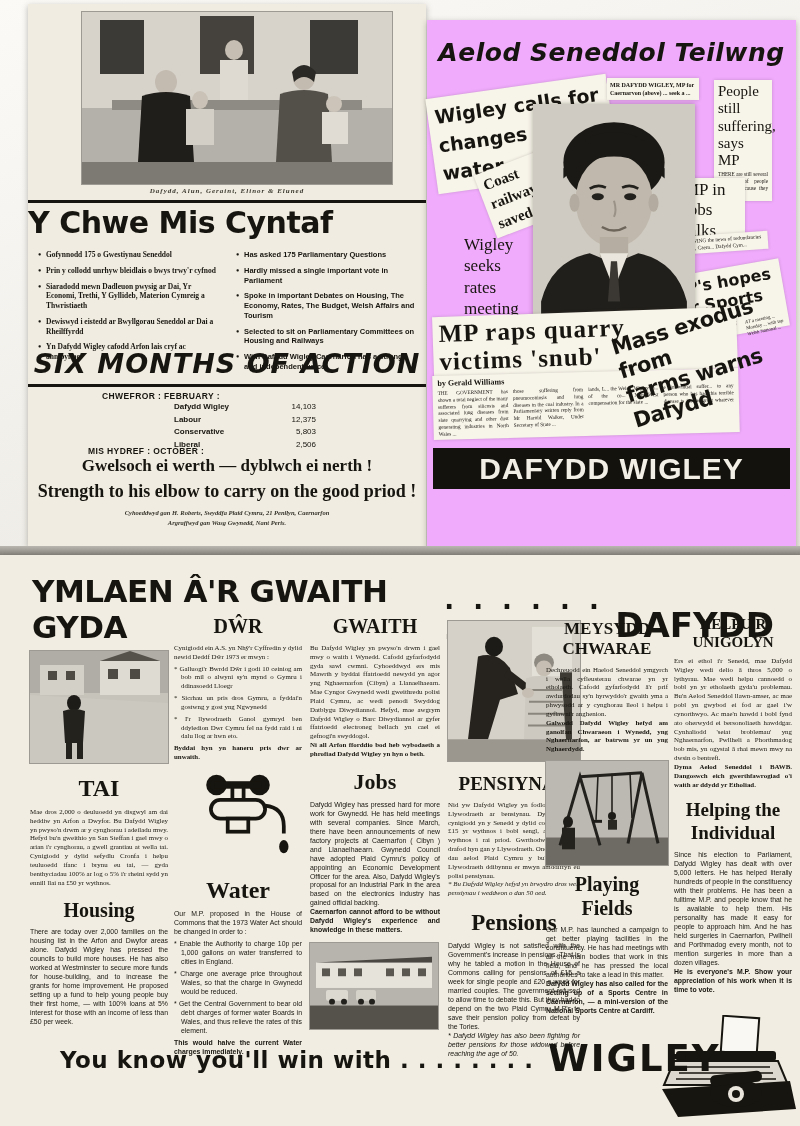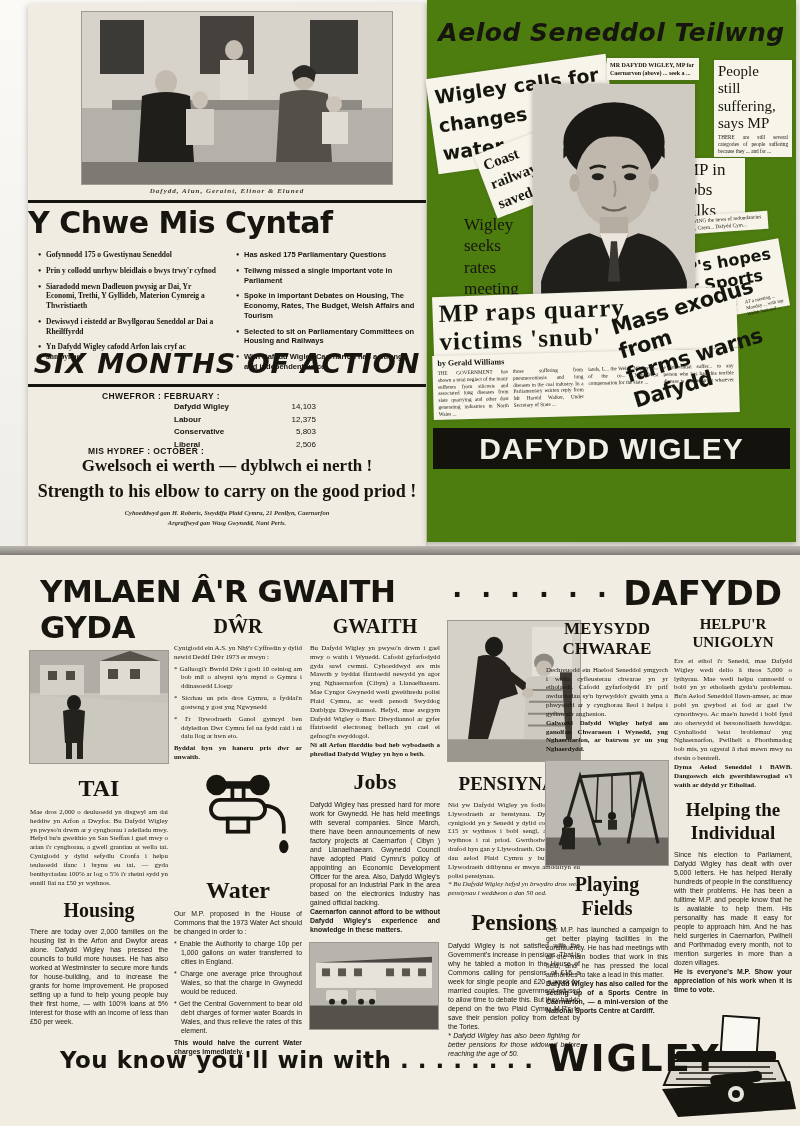--- a/index.html
+++ b/index.html
@@ -1,21 +1,21 @@
 <!DOCTYPE html>
 <html><head>
 <meta charset="utf-8">
 <style>
   * { margin:0; padding:0; box-sizing:border-box; }
   html,body { width:800px; height:1126px; }
   body { position:relative; background:linear-gradient(160deg,#fbfaf7 0%,#e9e6df 60%,#dcd9d2 100%);
          font-family:"Liberation Sans", sans-serif; color:#17150f; overflow:hidden; }
   .page { position:absolute; background:#f0ece1; box-shadow:0 2px 6px rgba(60,55,45,.35); }
   .p1 { left:28px; top:4px; width:398px; height:542px; }
-  .p2 { left:427px; top:0; width:369px; height:542px; background:#4d7c0f; }
+  .p2 { left:427px; top:20px; width:369px; height:542px; background:#f0abfc; }
   .fold { position:absolute; left:0; top:546px; width:800px; height:9px;
           background:linear-gradient(#b9b6af,#87847d); }
   .p3 { left:0; top:555px; width:800px; height:571px; background:#f1ede2; }
   .abs { position:absolute; }
   .pre { white-space:pre-line; }
   .photo { background:#c8c5be; overflow:hidden; box-shadow:0 0 0 1px #9c9a93; }
   .photo svg { display:block; width:100%; height:100%; }
 
   
   .p1 .family { left:54px; top:8px; width:310px; height:172px; }
@@ -45,21 +45,21 @@
   .p1 .imprint { left:0; top:504px; width:100%; text-align:center;
       font:italic 700 6.5px "Liberation Serif", serif; line-height:1.6; color:#35332b; }
 
   
   .p2 h1 { left:0; top:18px; width:100%; text-align:center;
       font:italic 900 25px "DejaVu Sans", sans-serif; letter-spacing:.5px; }
   .clip { position:absolute; background:#f7f4ea; color:#17150f; box-shadow:0 0 3px rgba(70,65,55,.25); }
   .c-calls { left:4px; top:66px; width:182px; padding:5px 7px; transform:rotate(-8deg);
       font:800 19px "DejaVu Sans", sans-serif; line-height:1.5; }
   .c-mr { left:180px; top:58px; width:92px; padding:3px; font:700 6px "Liberation Serif", serif; line-height:1.35; }
-  .c-people { left:287px; top:60px; width:78px; padding:3px 4px; }
+  .c-people { left:287px; top:60px; width:58px; padding:3px 4px; }
   .c-people .hd { font:400 15px "Liberation Serif", serif; line-height:1.15; }
   .c-people .bd { margin-top:2px; font:400 5.2px "Liberation Serif", serif; text-align:justify; line-height:1.3; }
   .c-coast { left:56px; top:140px; width:76px; padding:3px 6px; transform:rotate(-21deg);
       font:700 15px "Liberation Serif", serif; line-height:1.35; }
   .c-seeks { left:32px; top:212px; width:72px; padding:2px 5px; background:none; box-shadow:none;
       font:400 17px "Liberation Serif", serif; line-height:1.25; }
   .c-jobs { left:252px; top:158px; width:66px; padding:2px 5px;
       font:400 17px "Liberation Serif", serif; line-height:1.2; }
   .c-following { left:246px; top:214px; width:95px; padding:2px; transform:rotate(-4deg);
       font:400 5.3px "Liberation Serif", serif; line-height:1.3; }
@@ -79,21 +79,21 @@
   .c-mass { left:192px; top:286px; width:196px; z-index:4; transform:rotate(-17deg);
       background:none; box-shadow:none; font:900 21px "DejaVu Sans", sans-serif; line-height:1.2;
       text-align:left; letter-spacing:-.5px; }
   .banner { left:6px; top:428px; width:357px; height:41px; background:#14120d;
       color:#f2efe6; display:flex; align-items:center; justify-content:center;
       font:800 30px "Liberation Sans", sans-serif; letter-spacing:1px; }
   .tagline { left:0; top:477px; width:100%; text-align:center;
       font:italic 900 20px "DejaVu Sans", sans-serif; }
 
   
-  .p3head { left:40px; top:18px; width:742px; display:flex; align-items:flex-start; }
+  .p3head { left:32px; top:18px; width:742px; display:flex; align-items:flex-end; }
   .p3head .hl { font:800 31px "DejaVu Sans", sans-serif; letter-spacing:-.5px; }
   .p3head .dots { font:800 26px "DejaVu Sans", sans-serif; letter-spacing:5px; margin:0 8px 0 14px; }
   .p3head .hr2 { font:800 34px "DejaVu Sans", sans-serif; letter-spacing:0; }
   .col { position:absolute; }
   .col h3 { text-align:center; font-family:Liberation Serif, serif; font-weight:800; }
   .serifbody { font:400 6.9px "Liberation Serif", serif; text-align:justify; line-height:1.28; }
   .sansbody  { font:400 6.9px "Liberation Sans", sans-serif; text-align:justify; line-height:1.3; }
   .bold { font-weight:700; }
   .ital { font-style:italic; }
   .star { list-style:none; }
@@ -159,21 +159,21 @@
   <div class="abs cols">
     <ul class="blist cy">
       <li>Gofynnodd 175 o Gwestiynau Seneddol</li>
       <li>Prin y collodd unrhyw bleidlais o bwys trwy'r cyfnod</li>
       <li>Siaradodd mewn Dadleuon pwysig ar Dai, Yr Economi, Trethi, Y Gyllideb, Materion Cymreig a Thwristiaeth</li>
       <li>Dewiswyd i eistedd ar Bwyllgorau Seneddol ar Dai a Rheilffyrdd</li>
       <li>Yn Dafydd Wigley cafodd Arfon lais cryf ac annibynnol</li>
     </ul>
     <ul class="blist en">
       <li>Has asked 175 Parliamentary Questions</li>
-      <li>Teilwng missed a single important vote in Parliament</li>
+      <li>Hardly missed a single important vote in Parliament</li>
       <li>Spoke in important Debates on Housing, The Economy, Rates, The Budget, Welsh Affairs and Tourism</li>
       <li>Selected to sit on Parliamentary Committees on Housing and Railways</li>
       <li>With Dafydd Wigley Caernarfon has a strong and independent voice</li>
     </ul>
   </div>
 
   <h2 class="abs action">SIX MONTHS OF ACTION</h2>
   <div class="abs rule rule2"></div>
   <div class="abs feb">CHWEFROR : FEBRUARY :</div>
   <div class="abs results">

